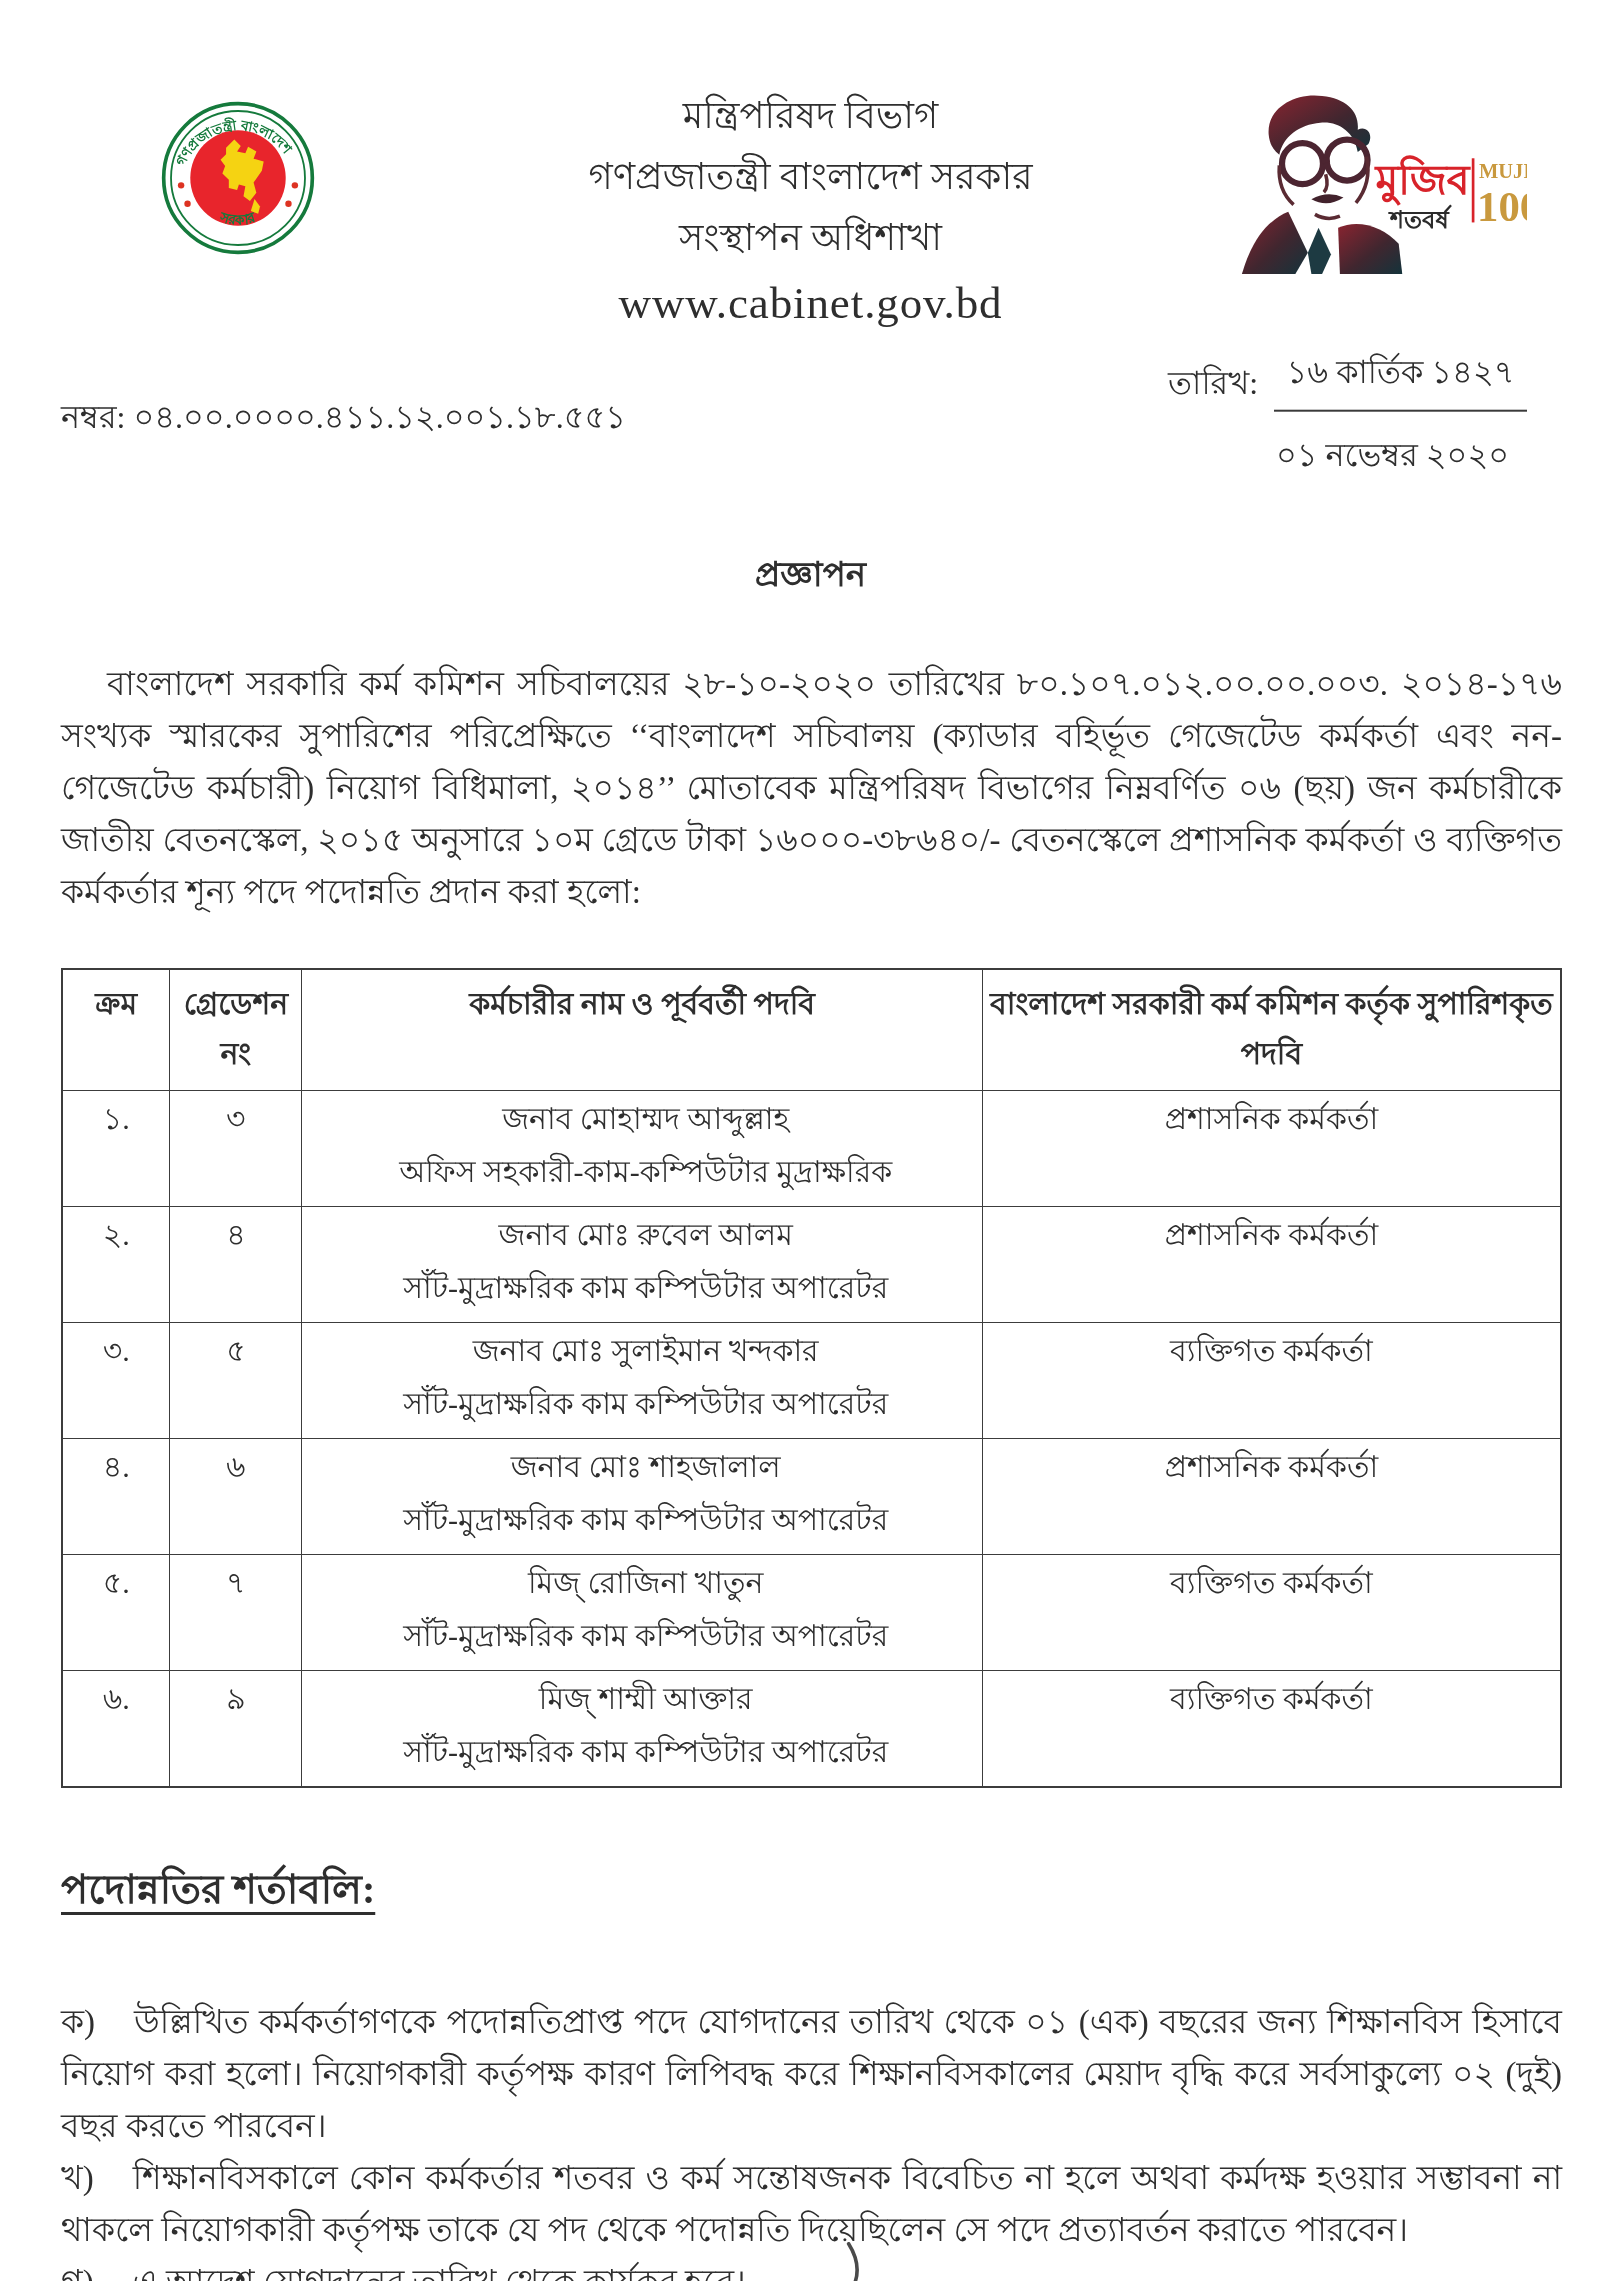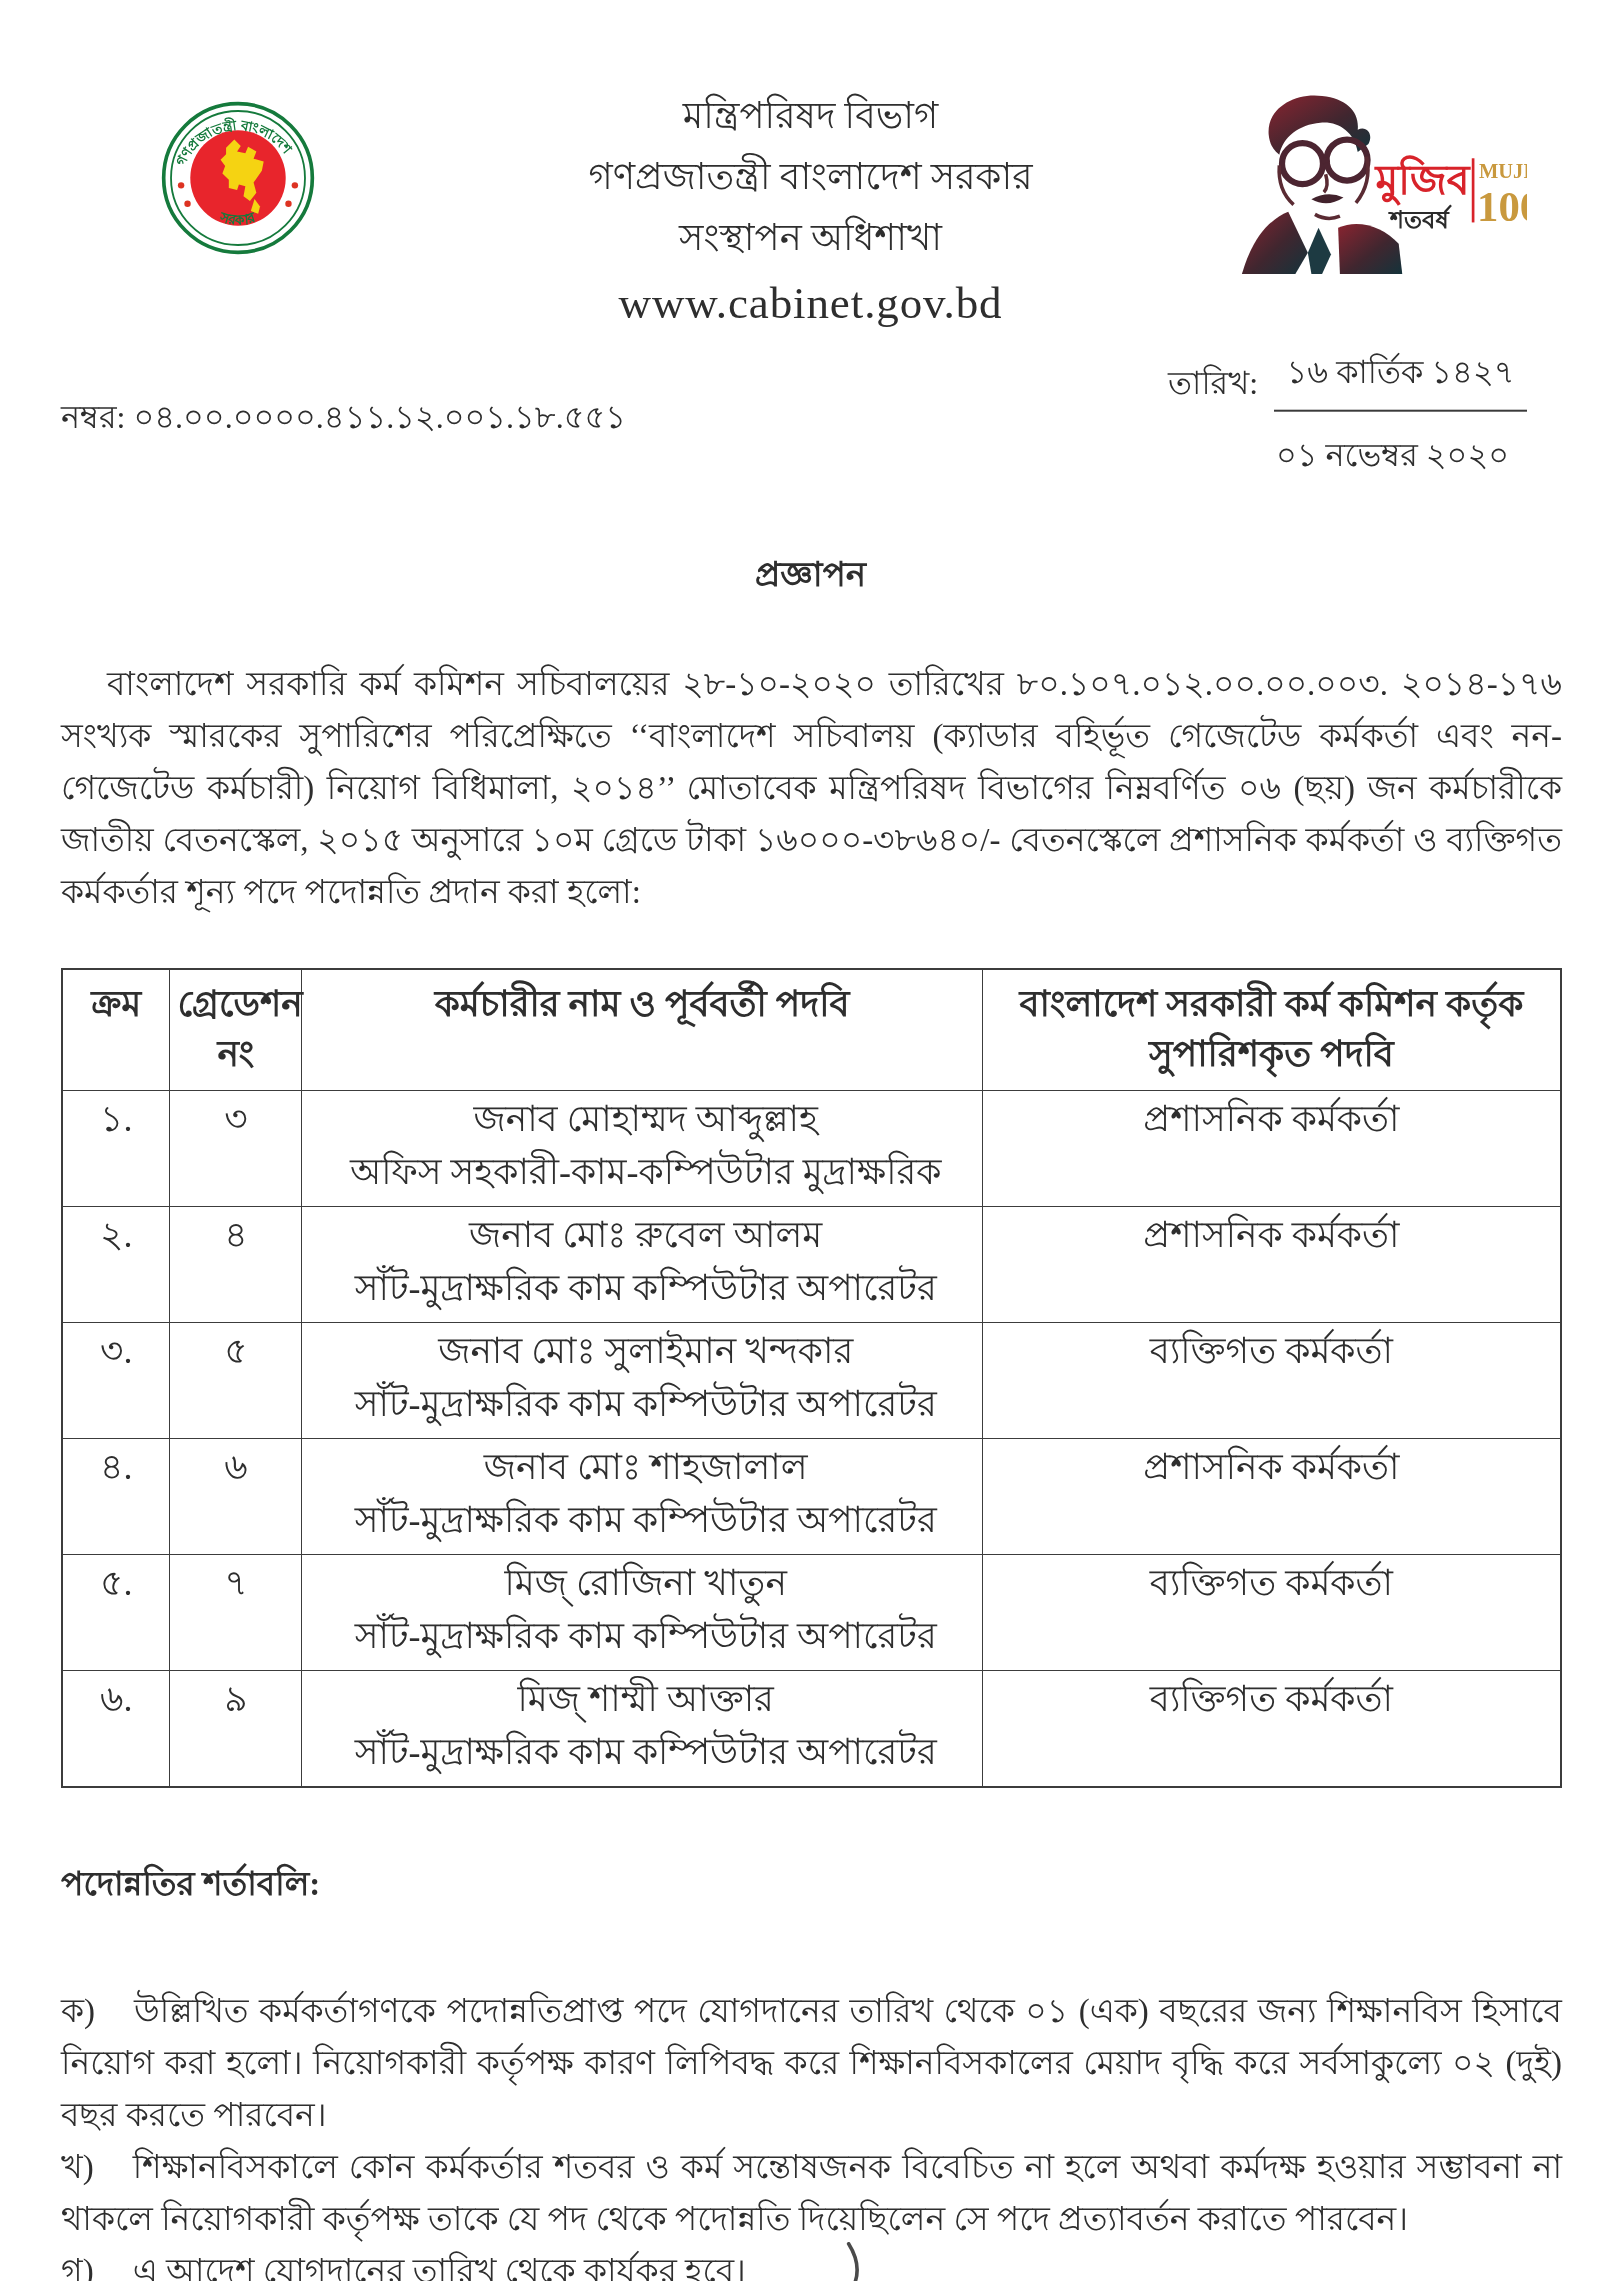--- a/index.html
+++ b/index.html
@@ -35,37 +35,37 @@
   .doc-title{text-align:center;font-size:34px;font-weight:bold;margin:27px 0 0 0;}
   
   .bodytext{
     margin:53px 59px 0 61px;
     font-size:33px;line-height:52px;text-align:justify;
     text-indent:46px;
   }
   
   .tbl-wrap{margin:50px 59px 0 61px;}
   table{border-collapse:collapse;width:100%;table-layout:fixed;
-        border:2.7px solid #3c3c3c;font-size:36px;}
+        border:2.7px solid #3c3c3c;font-size:30px;}
   th,td{border:1.8px solid #3c3c3c;vertical-align:top;padding:5.3px 7.1px 10.7px 7.1px;}
   th{font-weight:bold;text-align:center;line-height:50px;padding-top:9px;}
   td{line-height:46px;}
   .col-serial{width:7.2%;}
   .col-grad{width:8.8%;}
   .col-name{width:45.4%;}
   .col-reco{width:38.6%;}
   td.c-serial,td.c-grad{text-align:center;}
   td.c-name{text-align:center;padding-left:14.3px;}
   td.c-reco{text-align:center;}
   .nm{display:block;}
   .pp{display:block;margin-top:7.1px;}
   
   .cond-head{
-    margin:70px 0 0 61px;font-size:33px;font-weight:bold;
-    text-decoration-thickness:2.7px;text-underline-offset:9px;
+    margin:70px 0 0 61px;font-size:40px;font-weight:bold;
+    text-decoration:underline;text-decoration-thickness:2.7px;text-underline-offset:9px;
   }
   .cond-list{margin:71px 59px 0 61px;font-size:33px;line-height:52px;text-align:justify;}
   .cond-item{margin:0;}
   .cond-label{margin-right:39px;}
   .sig-mark{position:absolute;left:836px;top:2242px;width:36px;height:43px;}
 </style>
 </head>
 <body>
 
 <div class="page">

